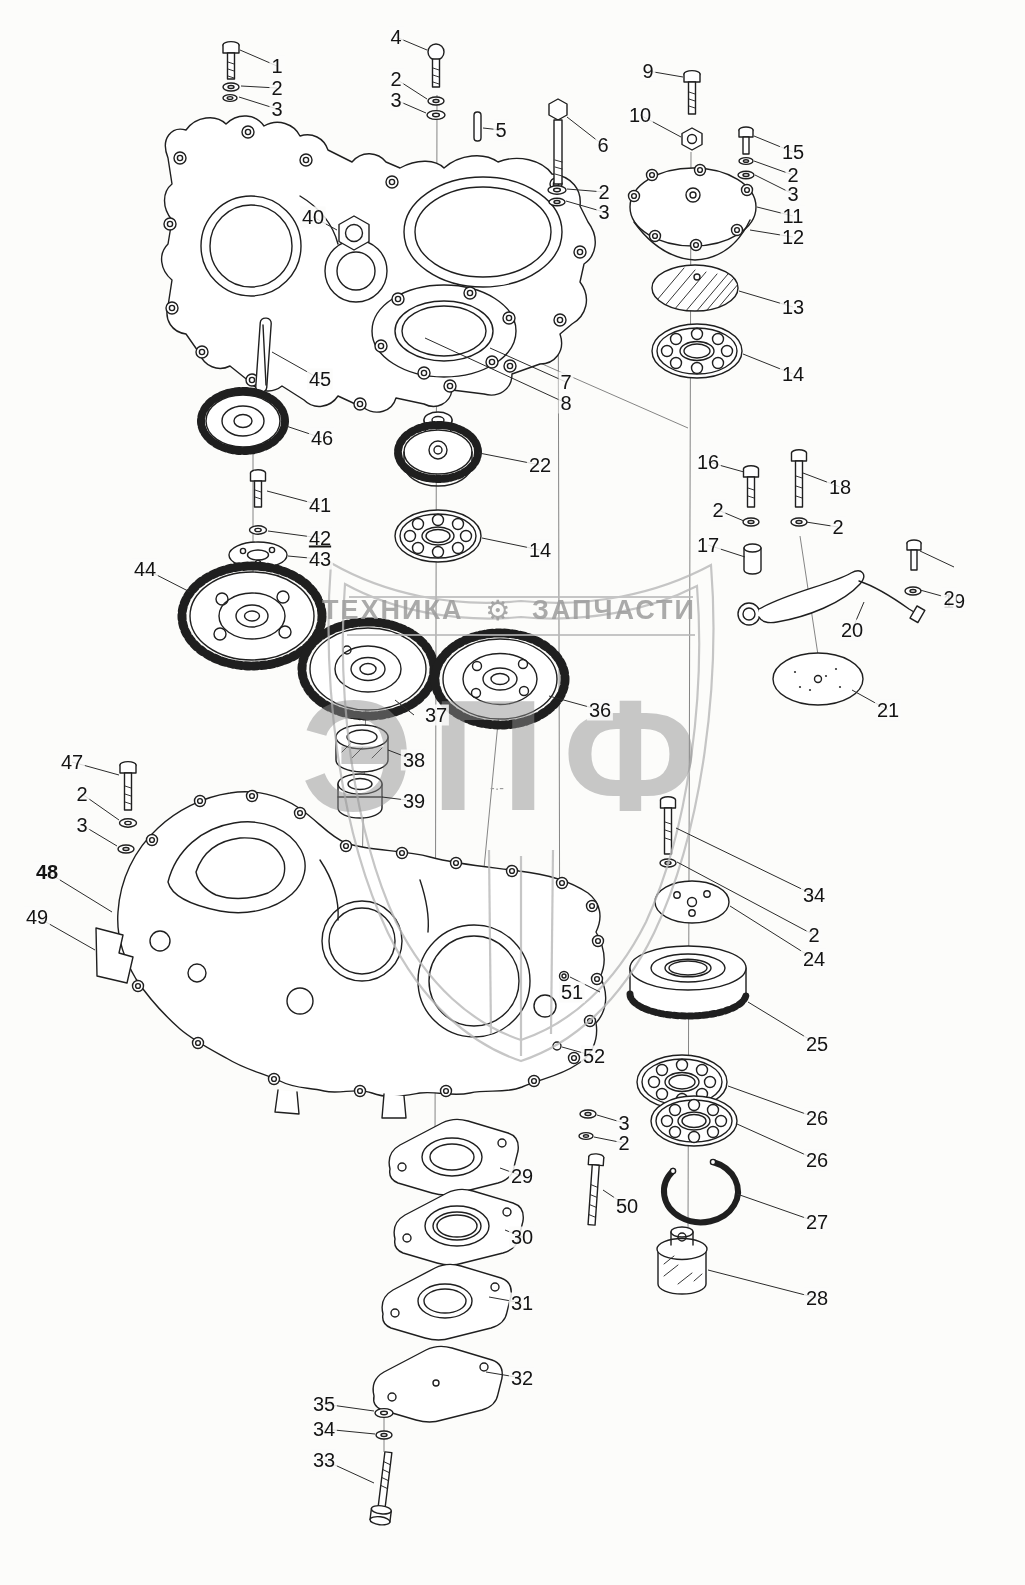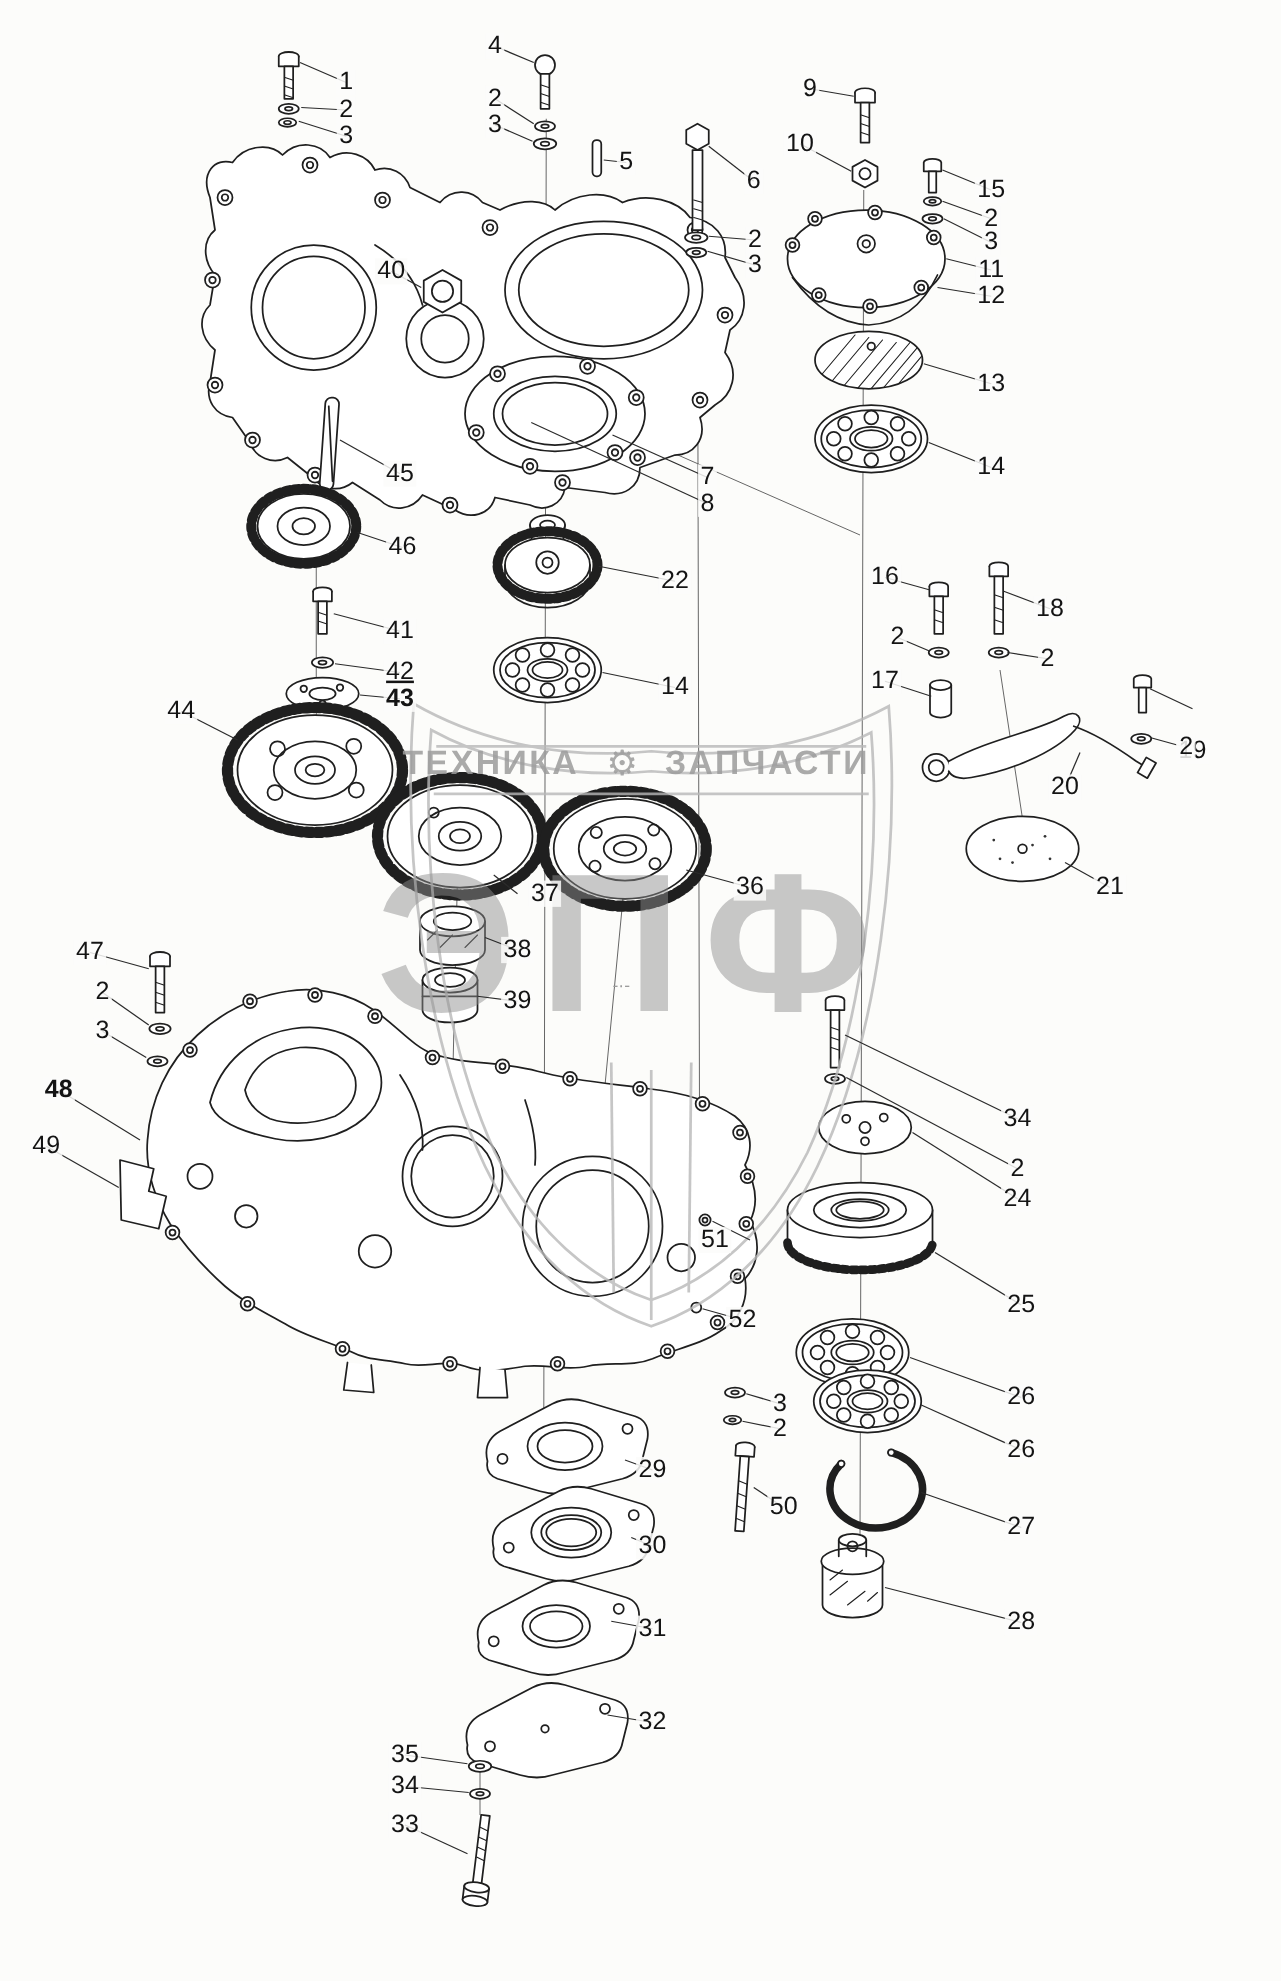--- a/index.html
+++ b/index.html
@@ -652,21 +652,21 @@
       <div class="callout" style="left: 793px; top: 307px;">13</div>
       <div class="callout" style="left: 793px; top: 374px;">14</div>
       <div class="callout" style="left: 313px; top: 217px;">40</div>
       <div class="callout" style="left: 320px; top: 379px;">45</div>
       <div class="callout" style="left: 566px; top: 382px;">7</div>
       <div class="callout" style="left: 566px; top: 403px;">8</div>
       <div class="callout" style="left: 322px; top: 438px;">46</div>
       <div class="callout" style="left: 540px; top: 465px;">22</div>
       <div class="callout" style="left: 320px; top: 505px;">41</div>
       <div class="callout" style="left: 320px; top: 538px; text-decoration: underline;">42</div>
-      <div class="callout" style="left: 320px; top: 559px; font-weight: bold;">43</div>
+      <div class="callout" style="left: 320px; top: 559px;">43</div>
       <div class="callout" style="left: 145px; top: 569px;">44</div>
       <div class="callout" style="left: 540px; top: 550px;">14</div>
       <div class="callout" style="left: 708px; top: 462px;">16</div>
       <div class="callout" style="left: 840px; top: 487px;">18</div>
       <div class="callout" style="left: 718px; top: 510px;">2</div>
       <div class="callout" style="left: 838px; top: 527px;">2</div>
       <div class="callout" style="left: 708px; top: 545px;">17</div>
       <div class="callout" style="left: 954px; top: 567px; margin-top: 34px;">19</div>
       <div class="callout" style="left: 949px; top: 598px;">2</div>
       <div class="callout" style="left: 852px; top: 630px;">20</div>

